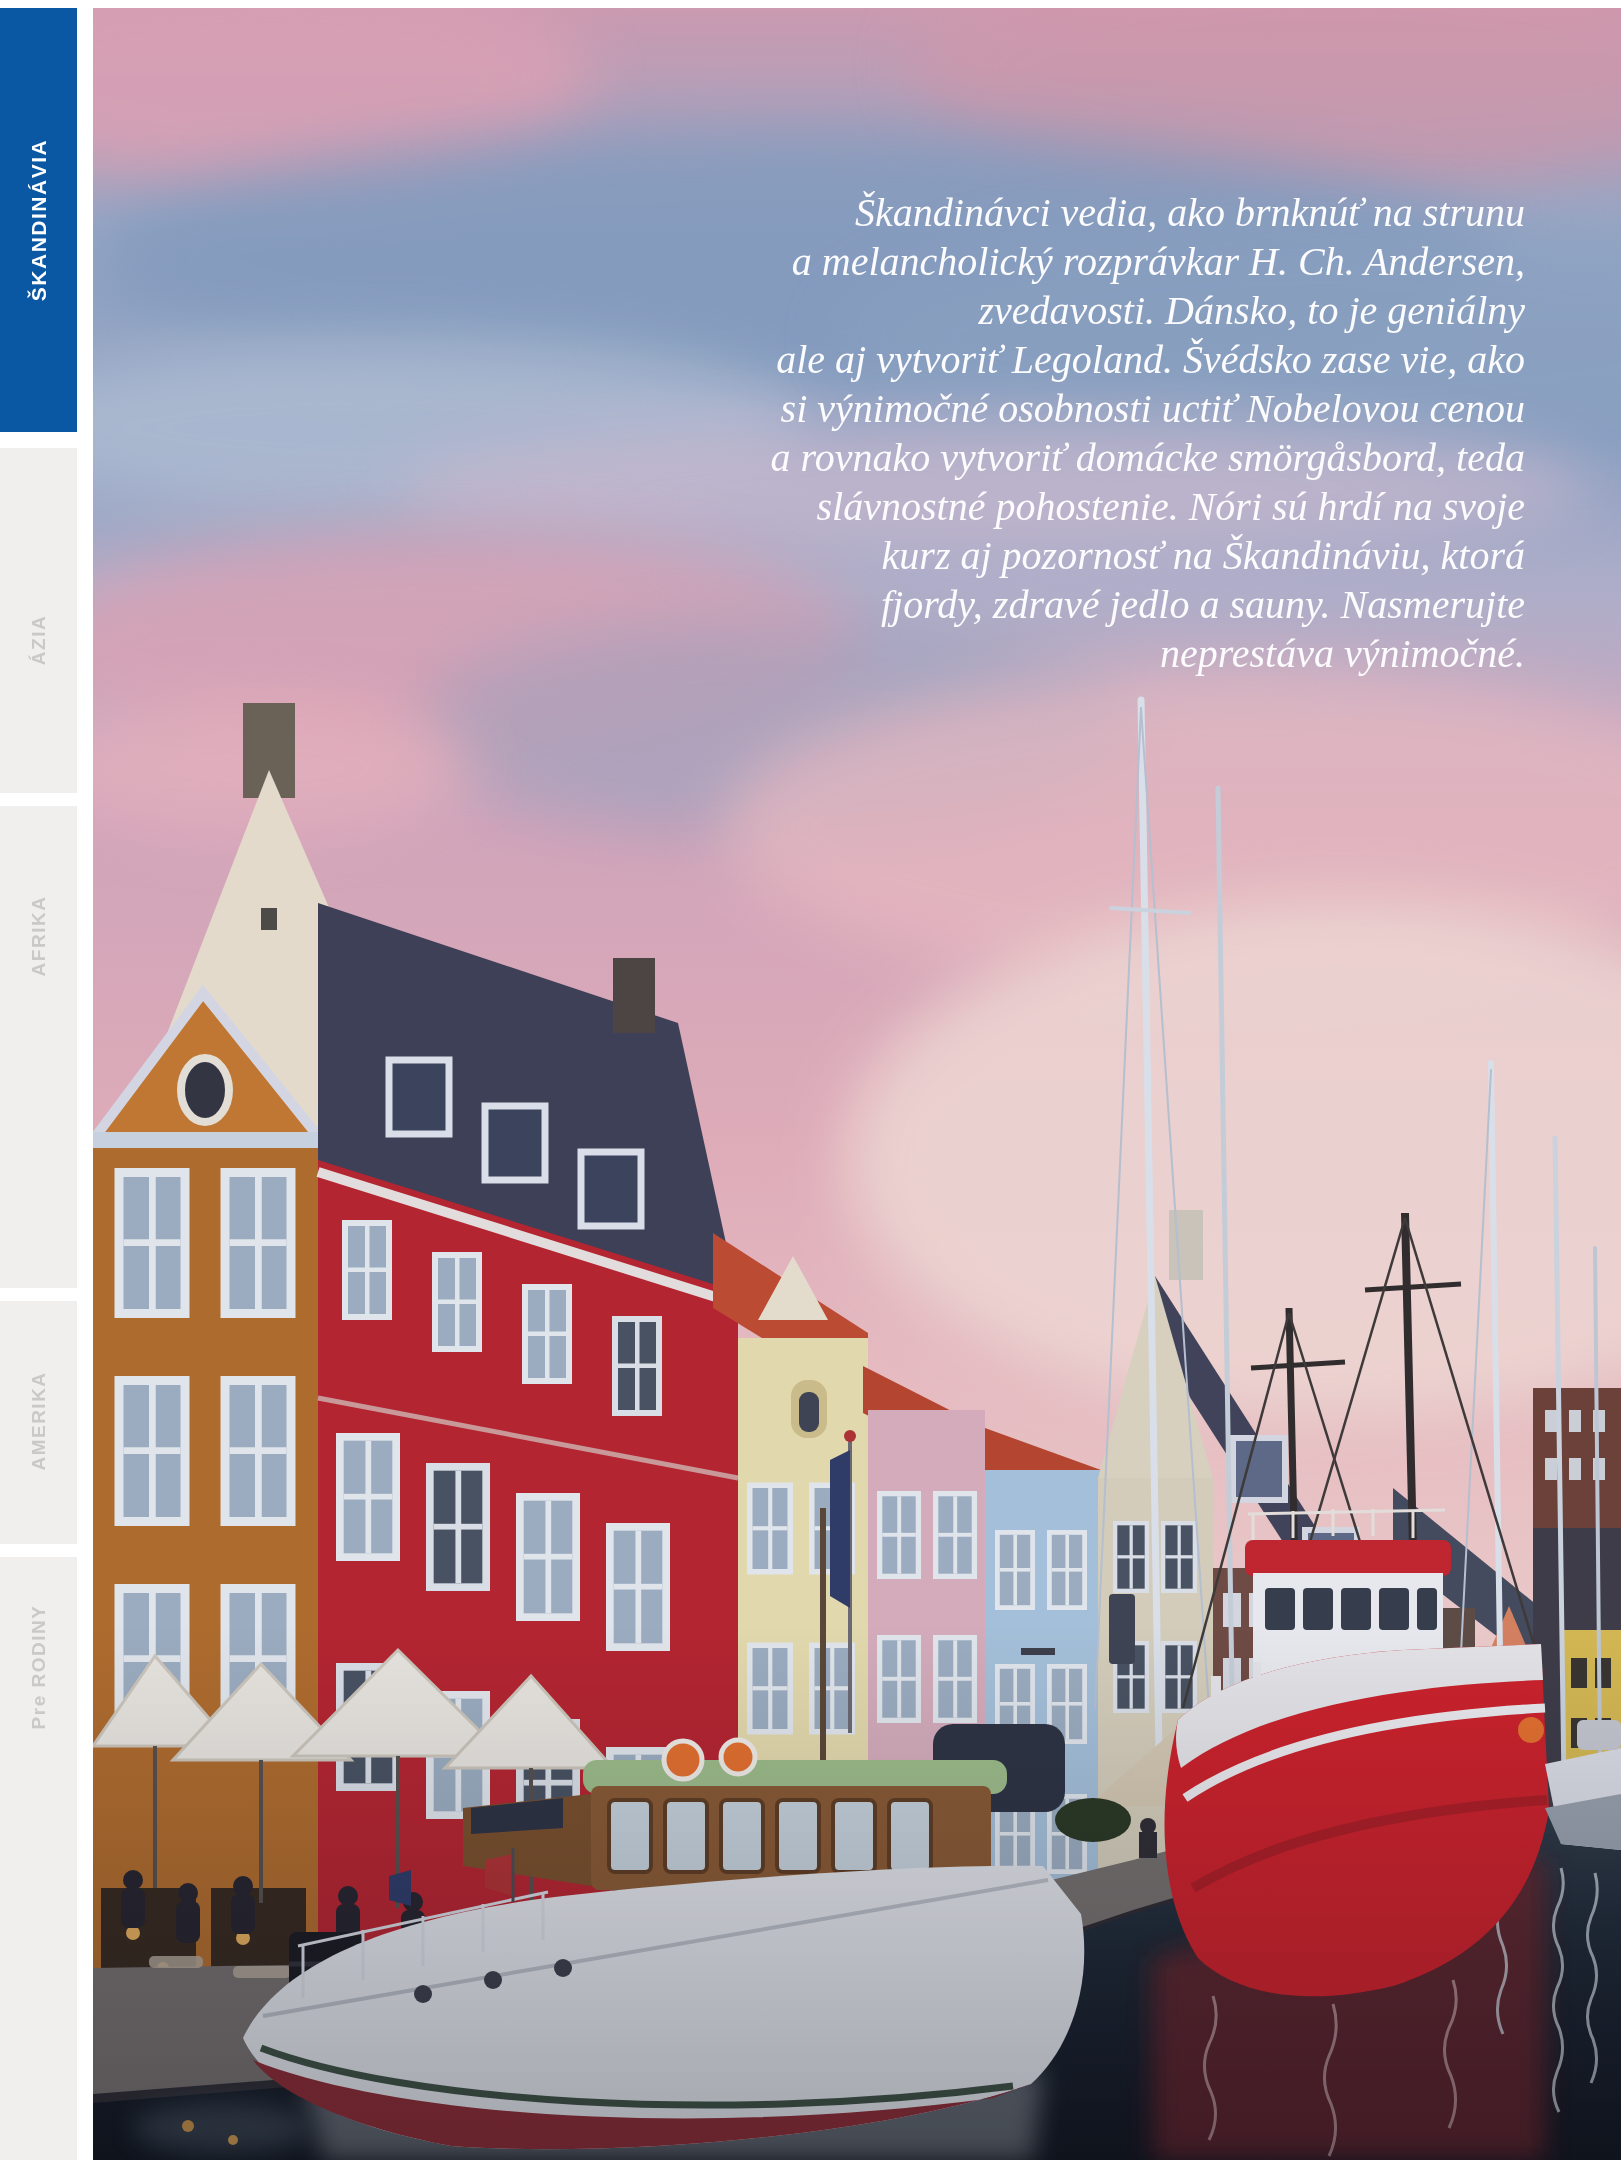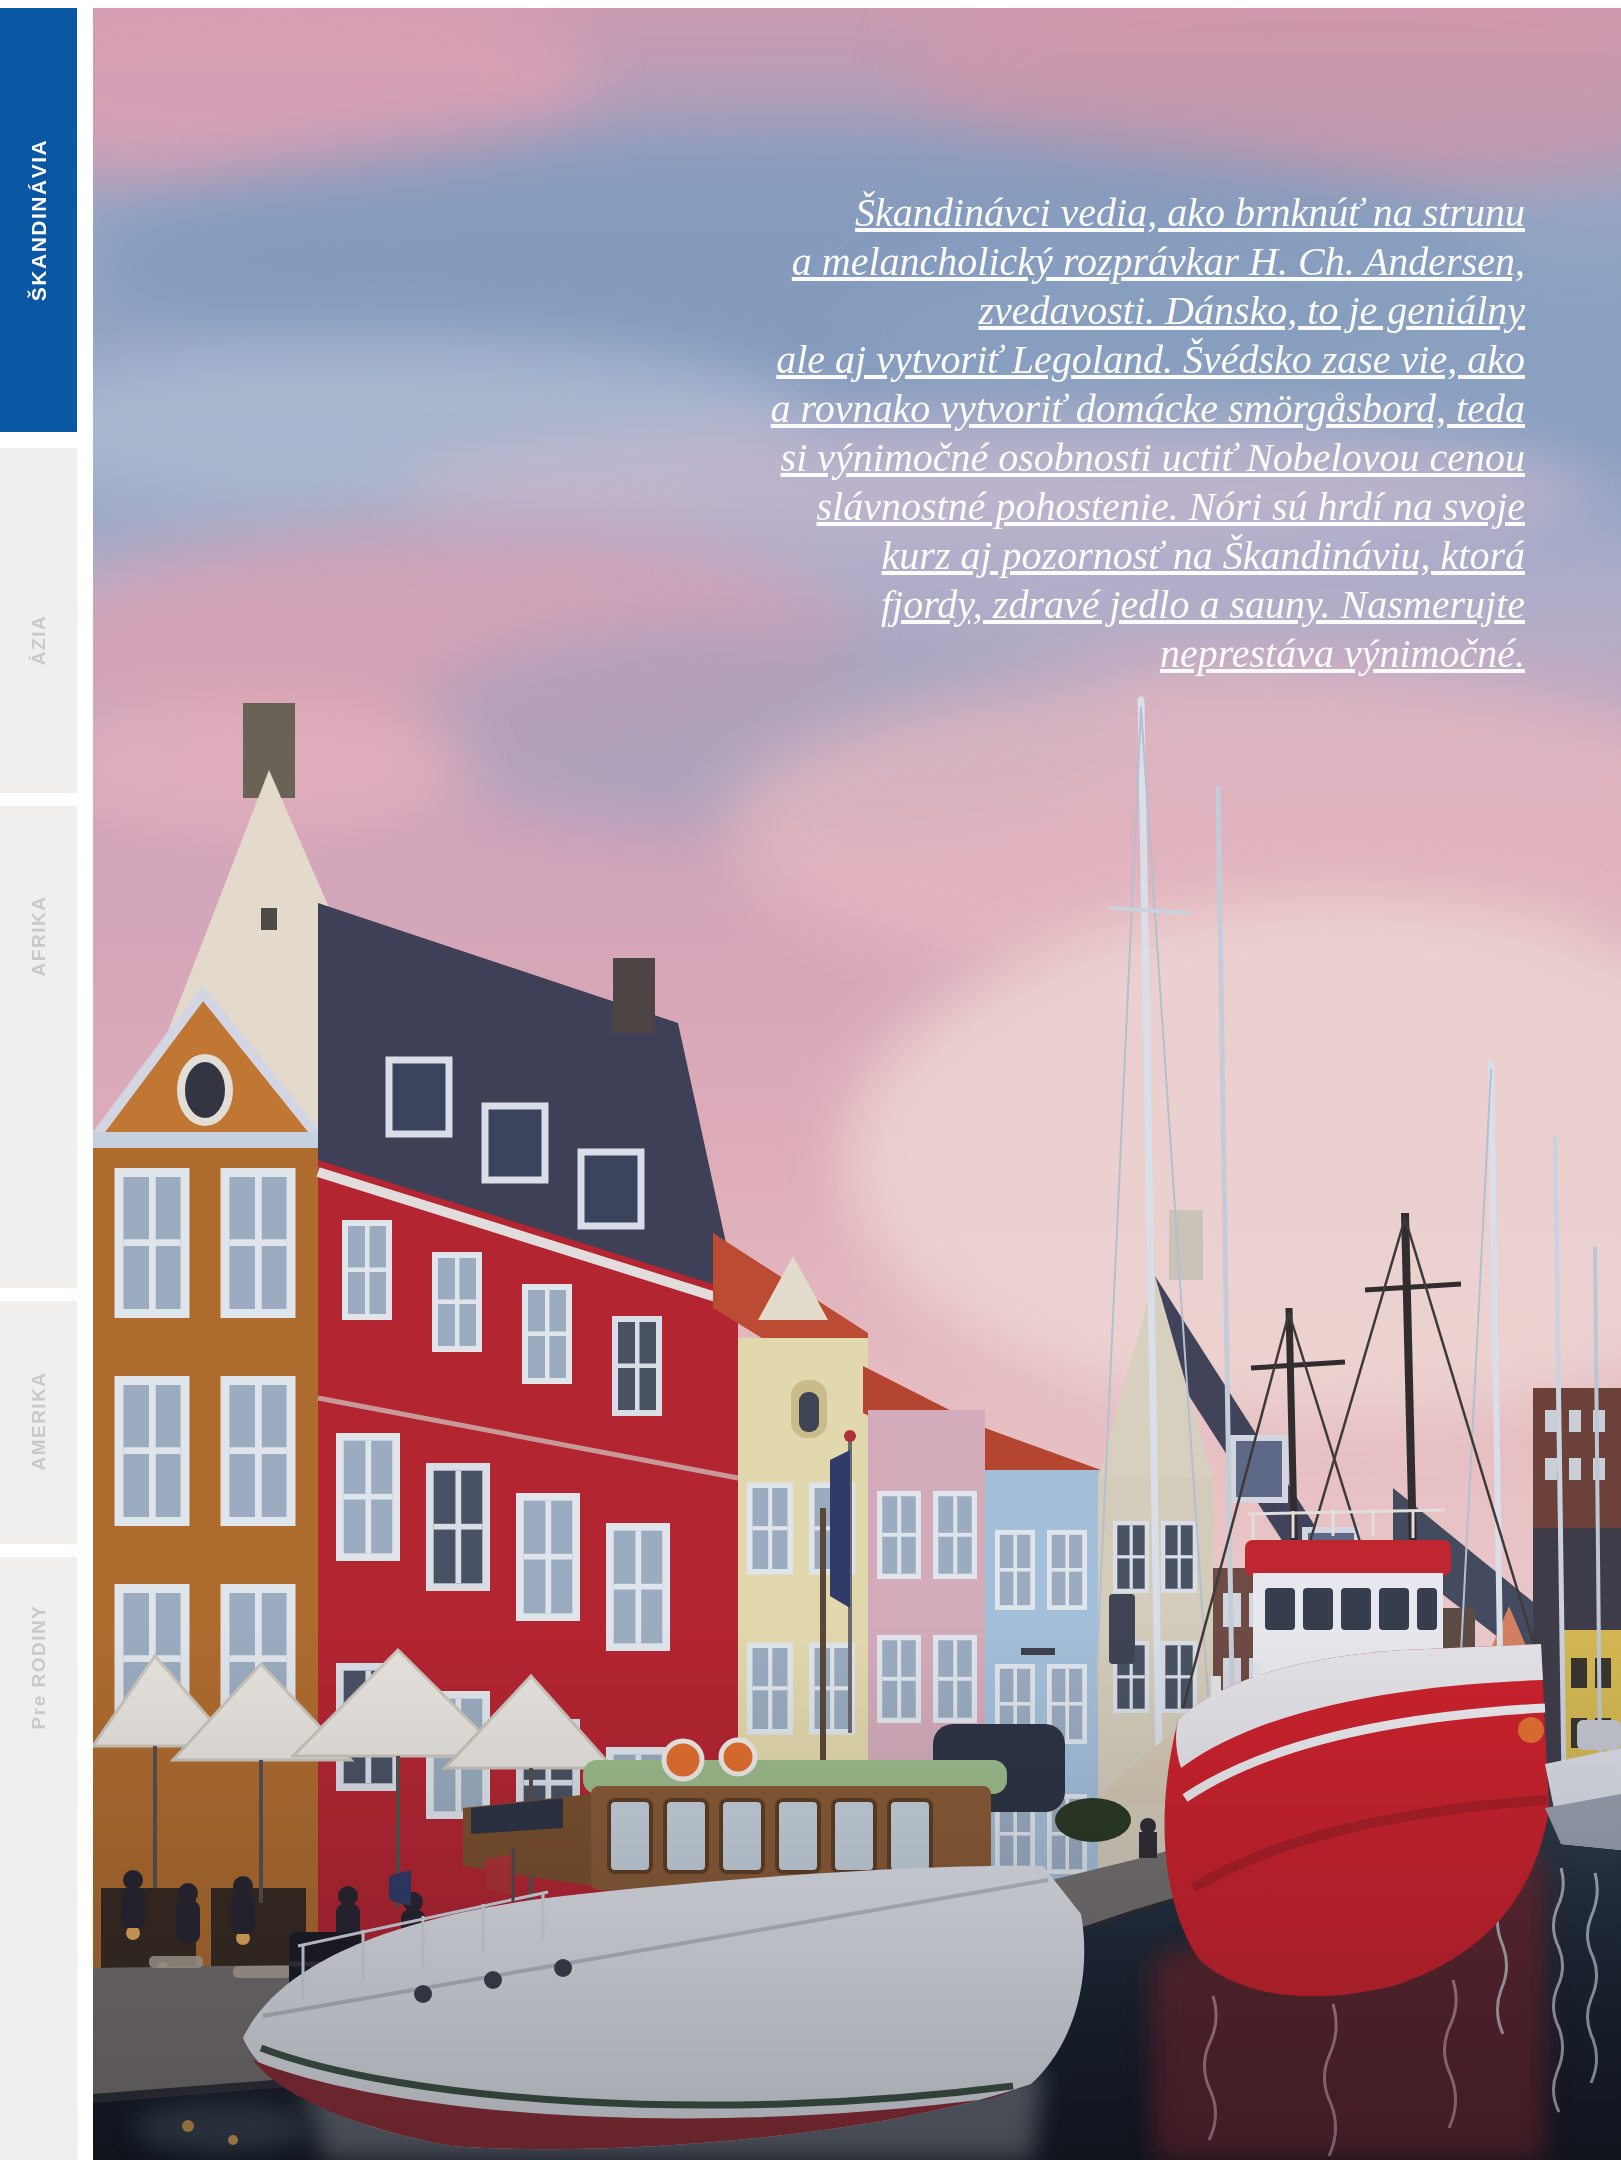--- a/index.html
+++ b/index.html
@@ -17,21 +17,21 @@
 
   
   .photo{position:absolute;left:93px;top:8px;width:1528px;height:2152px;overflow:hidden;
          background:#c7a7b8;}
   .photo svg{position:absolute;left:0;top:0;width:100%;height:100%;display:block;}
 
   
   .caption{position:absolute;top:180px;right:96px;text-align:right;
            font-family:"Liberation Serif",serif;font-style:italic;
            font-size:40px;line-height:49px;color:#fcfcfe;}
-  .caption .cl{white-space:nowrap;text-decoration:underline;}
+  .caption .cl{white-space:nowrap;}
 </style>
 </head>
 <body>
 
 <div class="page">
 
   <div class="rail">
     <div class="tab">
       <span class="vlabel">ŠKANDINÁVIA</span>
     </div>
@@ -469,22 +469,22 @@
       <stop offset="1" stop-color="#0a0e18" stop-opacity="0.28"></stop>
     </linearGradient>
     <rect x="0" y="0" width="1528" height="2152" fill="url(#vig)"></rect>
   </svg>
 
     <div class="caption">
       <div class="cl">Škandinávci vedia, ako brnknúť na strunu</div>
       <div class="cl">a melancholický rozprávkar H. Ch. Andersen,</div>
       <div class="cl">zvedavosti. Dánsko, to je geniálny</div>
       <div class="cl">ale aj vytvoriť Legoland. Švédsko zase vie, ako</div>
+      <div class="cl">si výnimočné osobnosti uctiť Nobelovou cenou</div>
       <div class="cl">a rovnako vytvoriť domácke smörgåsbord, teda</div>
-      <div class="cl">si výnimočné osobnosti uctiť Nobelovou cenou</div>
       <div class="cl">slávnostné pohostenie. Nóri sú hrdí na svoje</div>
       <div class="cl">kurz aj pozornosť na Škandináviu, ktorá</div>
       <div class="cl">fjordy, zdravé jedlo a sauny. Nasmerujte</div>
       <div class="cl">neprestáva výnimočné.</div>
     </div>
   </div>
 
 </div>
 
 </body></html>

